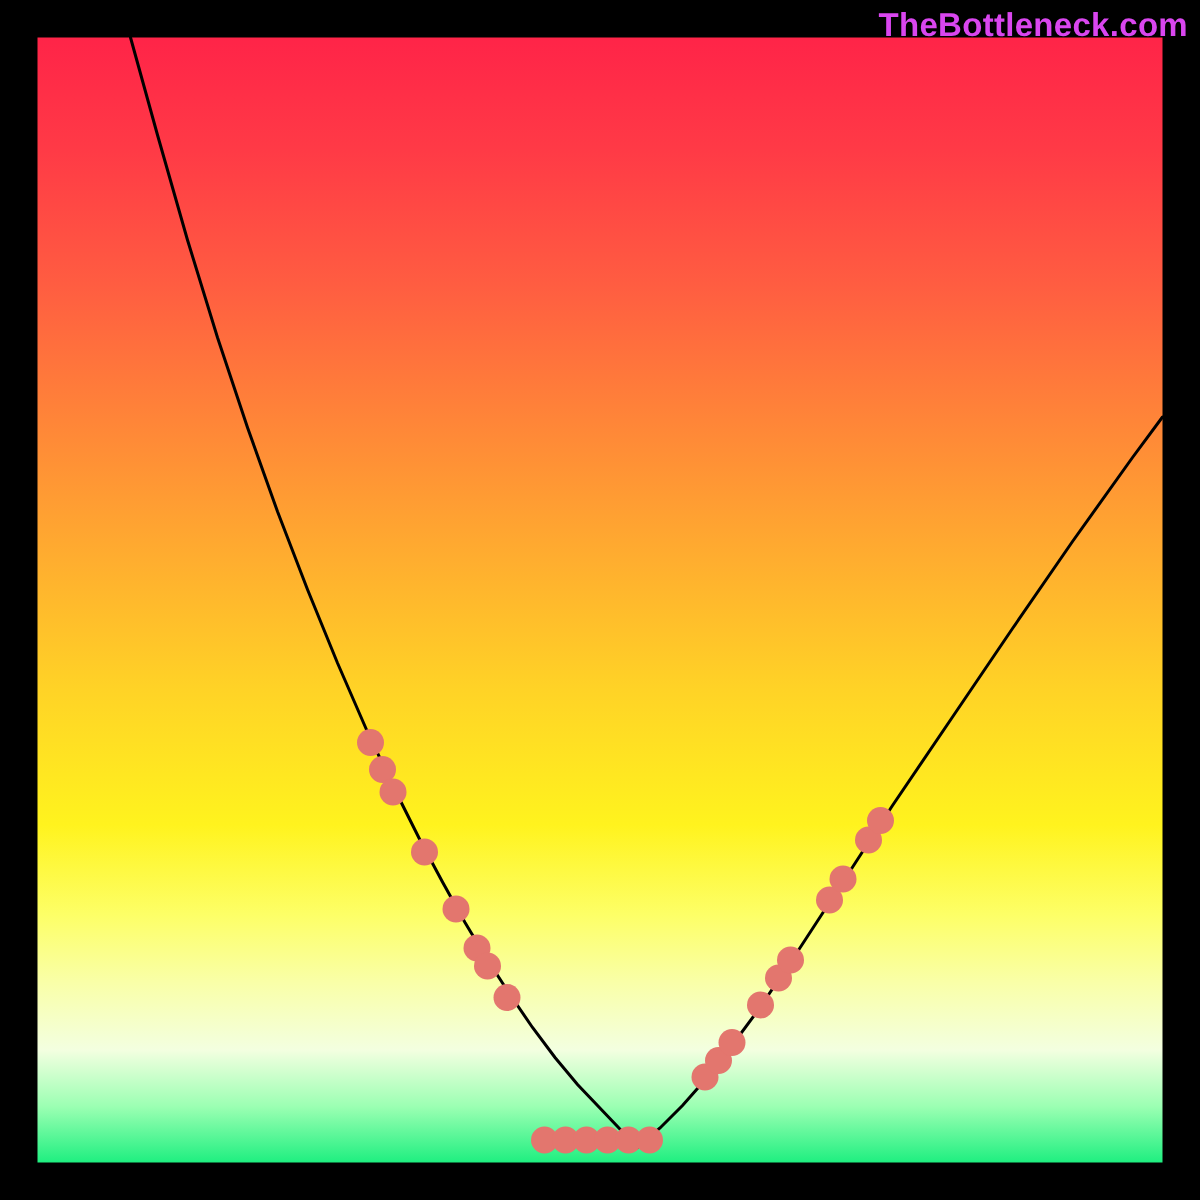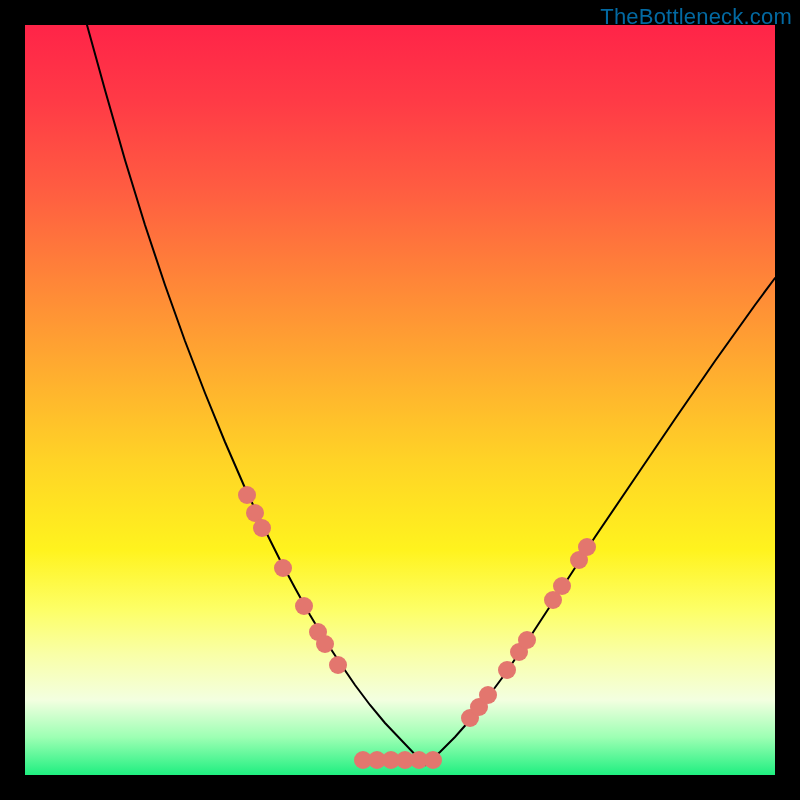--- a/index.html
+++ b/index.html
@@ -38,24 +38,24 @@
       #f9ffa8 84%,
       #f3ffe0 90%,
       #9cffb3 95%,
       #1fef80 100%
     );
   }
   .watermark {
     position: absolute;
     top: 4px;
     right: 8px;
-    color: #0369a1;
+    color: #d946ef;
     font-size: 22px;
     letter-spacing: 0.2px;
-    font-weight: 400;
+    font-weight: 700;
   }
   svg.curve {
     position: absolute;
     left: 0;
     top: 0;
     width: 750px;
     height: 750px;
     overflow: visible;
   }
 </style>

